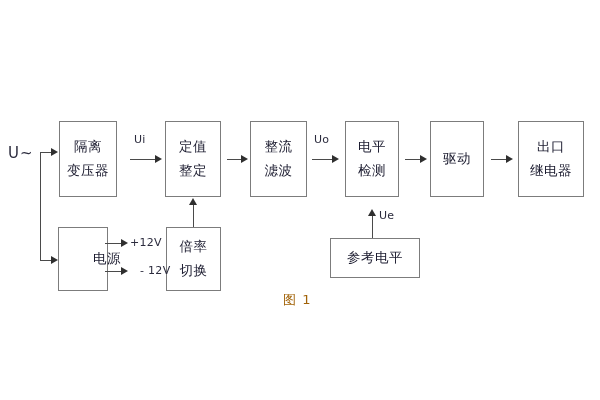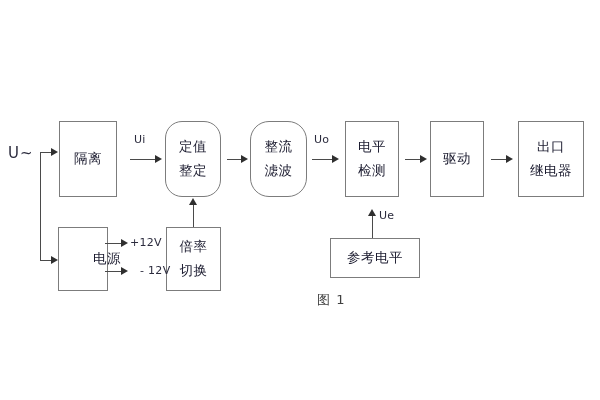--- a/index.html
+++ b/index.html
@@ -33,25 +33,24 @@
   .box .ln { display: block; }
   .sig-label {
     position: absolute;
     color: #2b2b3d;
     font-size: 11px;
     letter-spacing: 0.3px;
     white-space: nowrap;
   }
   .caption {
     position: absolute;
-    color: #404040;
+    color: #a16207;
     font-size: 13px;
     letter-spacing: 1px;
     white-space: nowrap;
-    margin-left: 34px;
   }
   .hline {
     position: absolute;
     height: 0;
     border-top: 1.4px solid #4a4a4a;
   }
   .vline {
     position: absolute;
     width: 0;
     border-left: 1.4px solid #4a4a4a;
@@ -82,28 +81,29 @@
   <div class="vline" style="left:40px; top:152px; height:108px;"></div>
 
   <div class="hline" style="left:40px; top:152px; width:12px;"></div>
   <div class="arrow-r" style="left:51px; top:148px;"></div>
 
   <div class="hline" style="left:40px; top:260px; width:12px;"></div>
   <div class="arrow-r" style="left:51px; top:256px;"></div>
 
   <div class="box" style="left:59px; top:121px; width:58px; height:76px;">
     <span class="ln">隔离</span>
+    <span class="ln">变压器</span>
   </div>
 
-  <div class="box" style="left:165px; top:121px; width:56px; height:76px;border-radius:17px;">
+  <div class="box" style="left:165px; top:121px; width:56px; height:76px;">
     <span class="ln">定值</span>
     <span class="ln">整定</span>
   </div>
 
-  <div class="box" style="left:250px; top:121px; width:57px; height:76px;border-radius:19px;">
+  <div class="box" style="left:250px; top:121px; width:57px; height:76px;">
     <span class="ln">整流</span>
     <span class="ln">滤波</span>
   </div>
 
   <div class="box" style="left:345px; top:121px; width:54px; height:76px;">
     <span class="ln">电平</span>
     <span class="ln">检测</span>
   </div>
 
   <div class="box" style="left:430px; top:121px; width:54px; height:76px;">

